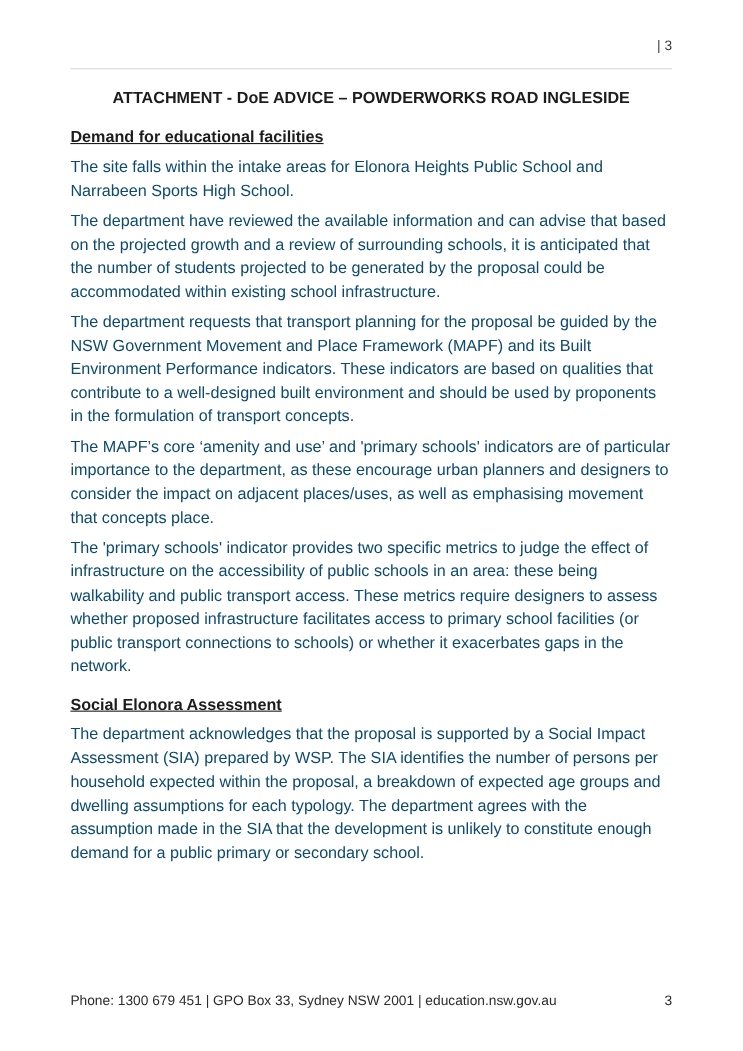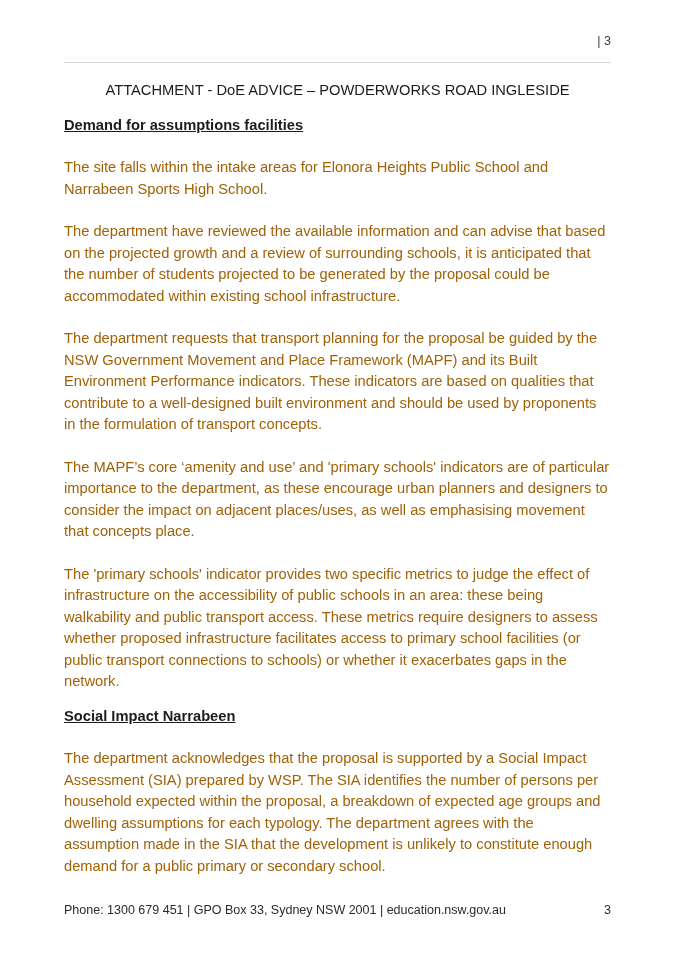--- a/index.html
+++ b/index.html
@@ -27,38 +27,38 @@
   }
   .header-divider {
     border: none;
     border-top: 1px solid #d9d9d9;
     margin-top: 14px;
   }
   .doc-title {
     margin-top: 17px;
     text-align: center;
     font-size: 14.7px;
-    font-weight: normal;
+    font-weight: bold;
     line-height: 21.5px;
     color: #1c1c1c;
   }
   .section-heading {
     margin-top: 13px;
     font-size: 14.7px;
     font-weight: bold;
     text-decoration: underline;
     line-height: 21.5px;
     color: #1c1c1c;
   }
   .para {
-    margin-top: 21px;
+    margin-top: 6px;
     font-size: 14.7px;
     line-height: 21.5px;
     text-align: left;
-    color: #a16207;
+    color: #0c4a6e;
   }
   .page-footer {
     position: absolute;
     left: 64px;
     right: 64px;
     top: 903px;
     display: flex;
     justify-content: space-between;
     align-items: baseline;
     font-size: 12.5px;
@@ -74,33 +74,33 @@
 
     <div class="page-header">
       <span>| 3</span>
     </div>
 
     <hr class="header-divider">
 
     <div class="doc-title">ATTACHMENT - DoE ADVICE – POWDERWORKS ROAD INGLESIDE</div>
 
     <div>
-      <div class="section-heading">Demand for assumptions facilities</div>
+      <div class="section-heading">Demand for educational facilities</div>
       <p class="para">The site falls within the intake areas for Elonora Heights Public School and Narrabeen Sports High School.</p>
       <p class="para">The department have reviewed the available information and can advise that based on the projected growth and a review of surrounding schools, it is anticipated that the number of students projected to be generated by the proposal could be accommodated within existing school infrastructure.</p>
     </div>
 
     <div>
       <p class="para">The department requests that transport planning for the proposal be guided by the NSW Government Movement and Place Framework (MAPF) and its Built Environment Performance indicators. These indicators are based on qualities that contribute to a well-designed built environment and should be used by proponents in the formulation of transport concepts.</p>
       <p class="para">The MAPF’s core ‘amenity and use’ and 'primary schools' indicators are of particular importance to the department, as these encourage urban planners and designers to consider the impact on adjacent places/uses, as well as emphasising movement that concepts place.</p>
       <p class="para">The 'primary schools' indicator provides two specific metrics to judge the effect of infrastructure on the accessibility of public schools in an area: these being walkability and public transport access. These metrics require designers to assess whether proposed infrastructure facilitates access to primary school facilities (or public transport connections to schools) or whether it exacerbates gaps in the network.</p>
     </div>
 
     <div>
-      <div class="section-heading">Social Impact Narrabeen</div>
+      <div class="section-heading">Social Elonora Assessment</div>
       <p class="para">The department acknowledges that the proposal is supported by a Social Impact Assessment (SIA) prepared by WSP. The SIA identifies the number of persons per household expected within the proposal, a breakdown of expected age groups and dwelling assumptions for each typology. The department agrees with the assumption made in the SIA that the development is unlikely to constitute enough demand for a public primary or secondary school.</p>
     </div>
 
   </div>
 
   <div class="page-footer">
     <span>Phone: 1300 679 451 | GPO Box 33, Sydney NSW 2001 | education.nsw.gov.au</span>
     <span>3</span>
   </div>
 </div>

